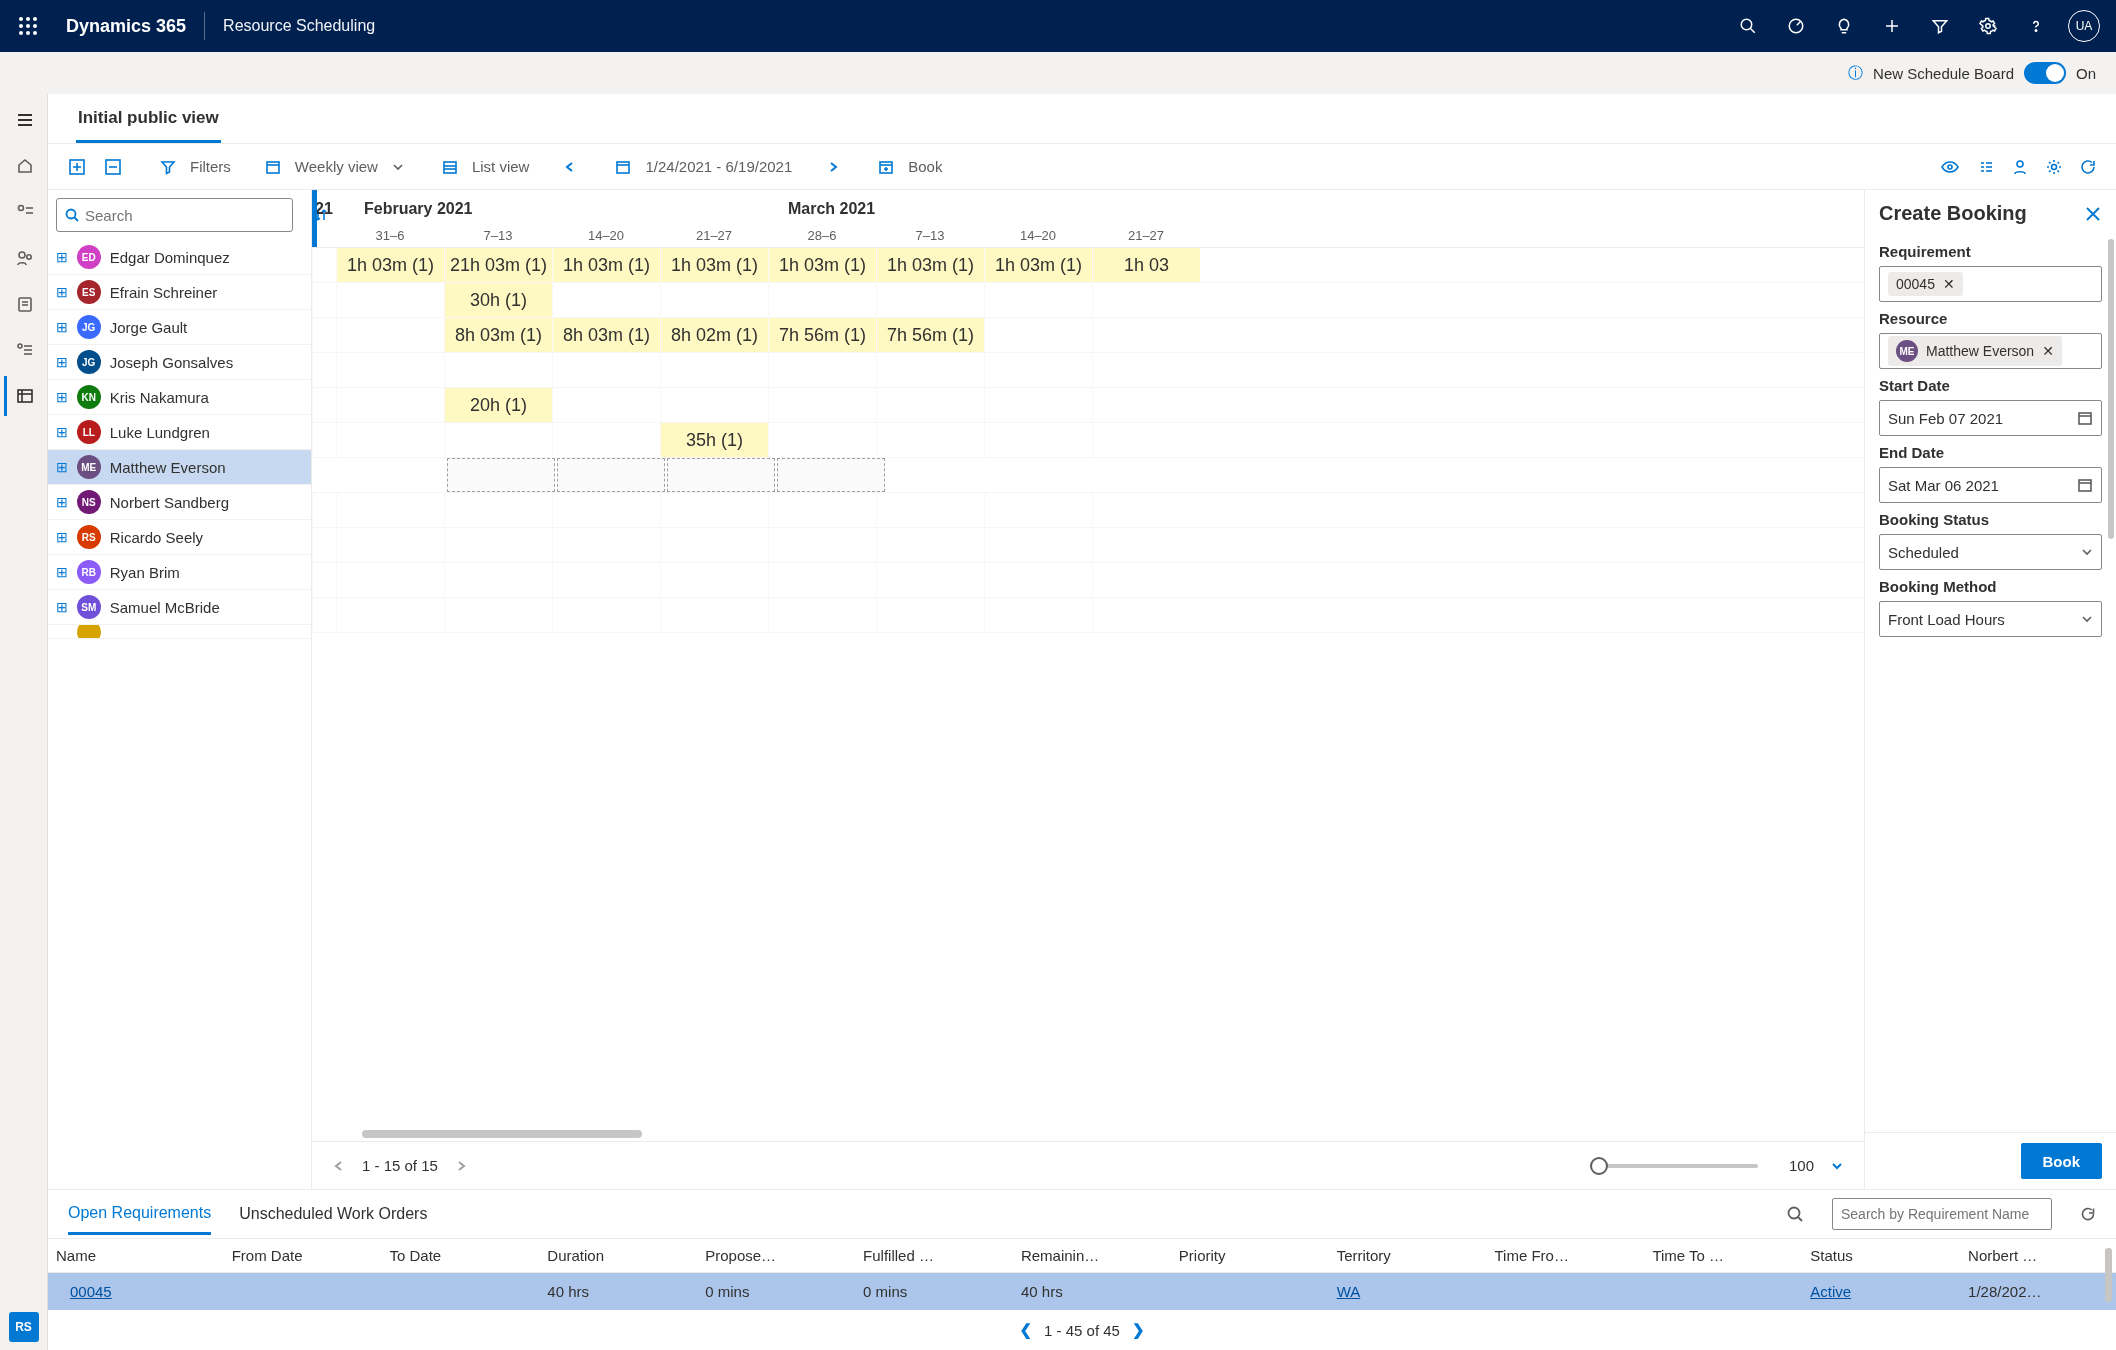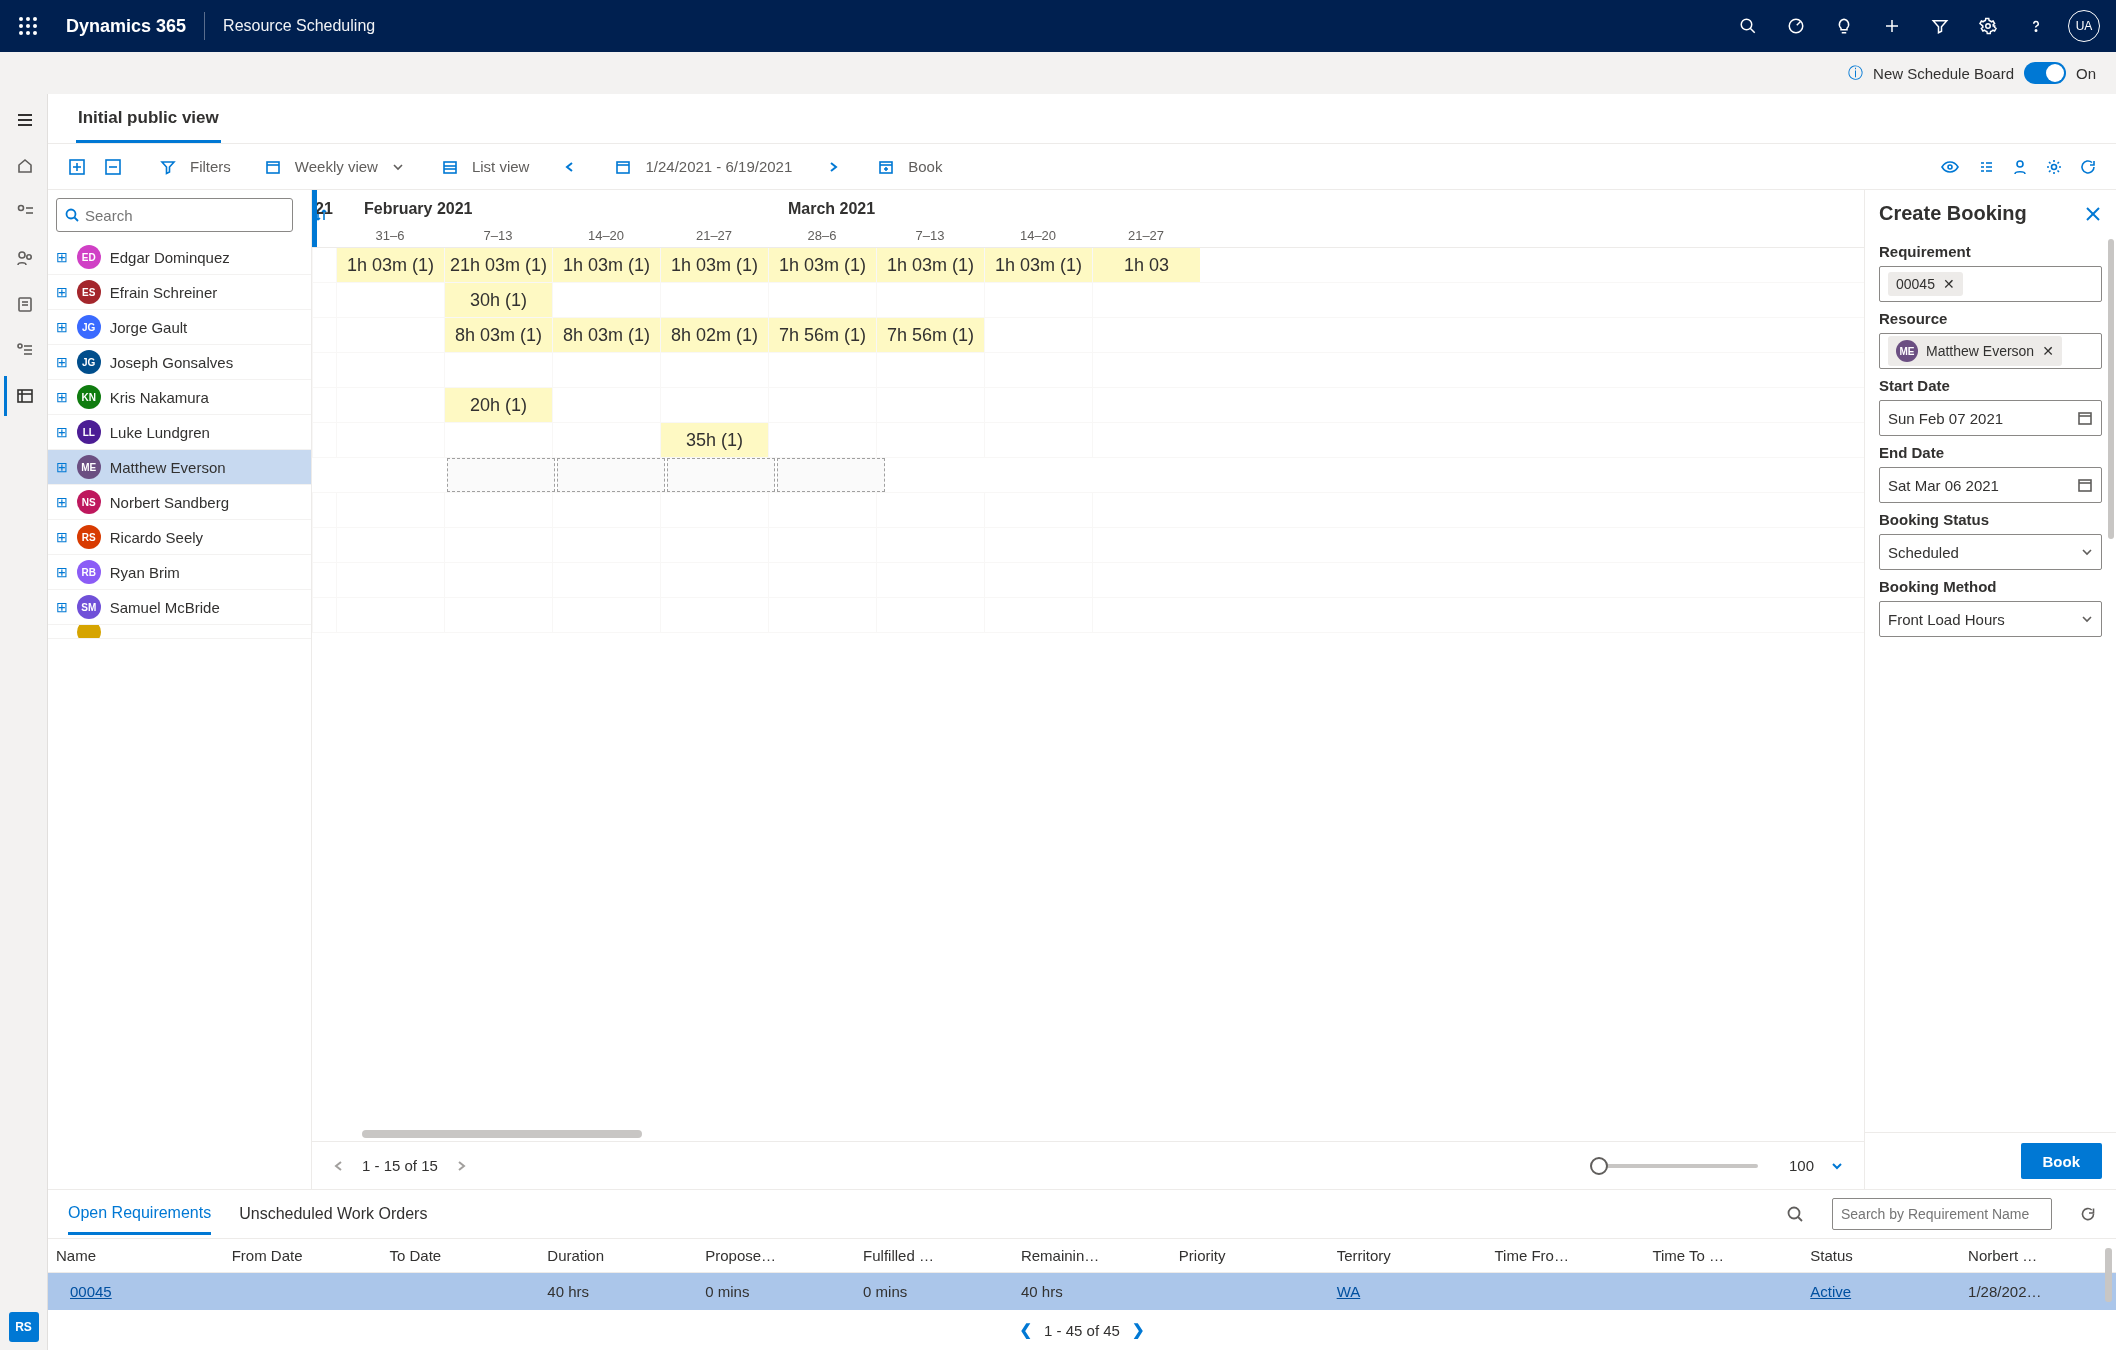--- a/index.html
+++ b/index.html
@@ -388,31 +388,31 @@
     <span class="resavatar" style="background:#004e8c">JG</span>
     <span class="resname">Joseph Gonsalves</span>
             </div>
             <div class="resrow">
               <span class="expand">⊞</span>
     <span class="resavatar" style="background:#107c10">KN</span>
     <span class="resname">Kris Nakamura</span>
             </div>
             <div class="resrow">
               <span class="expand">⊞</span>
-    <span class="resavatar" style="background:#4c1d95">LL</span>
+    <span class="resavatar" style="background:#b91c1c">LL</span>
     <span class="resname">Luke Lundgren</span>
             </div>
             <div class="resrow selected">
               <span class="expand">⊞</span>
     <span class="resavatar" style="background:#6b4f82">ME</span>
     <span class="resname">Matthew Everson</span>
             </div>
             <div class="resrow">
               <span class="expand">⊞</span>
-    <span class="resavatar" style="background:#be185d">NS</span>
+    <span class="resavatar" style="background:#701a75">NS</span>
     <span class="resname">Norbert Sandberg</span>
             </div>
             <div class="resrow">
               <span class="expand">⊞</span>
     <span class="resavatar" style="background:#d83b01">RS</span>
     <span class="resname">Ricardo Seely</span>
             </div>
             <div class="resrow">
               <span class="expand">⊞</span>
     <span class="resavatar" style="background:#8b5cf6">RB</span>

